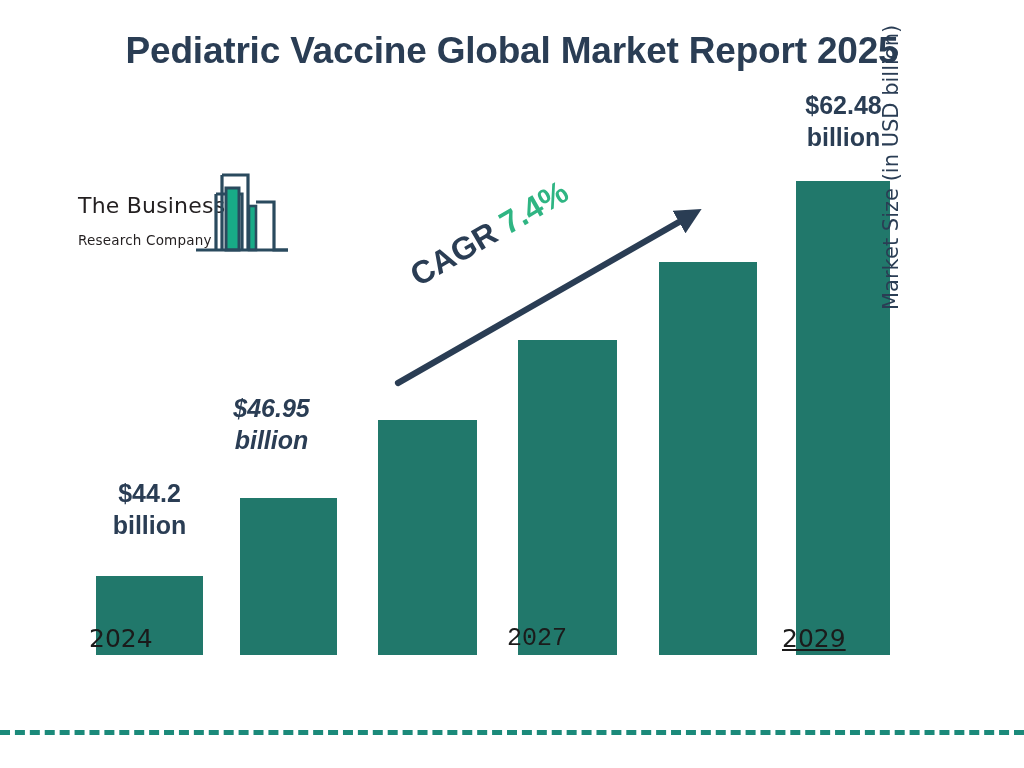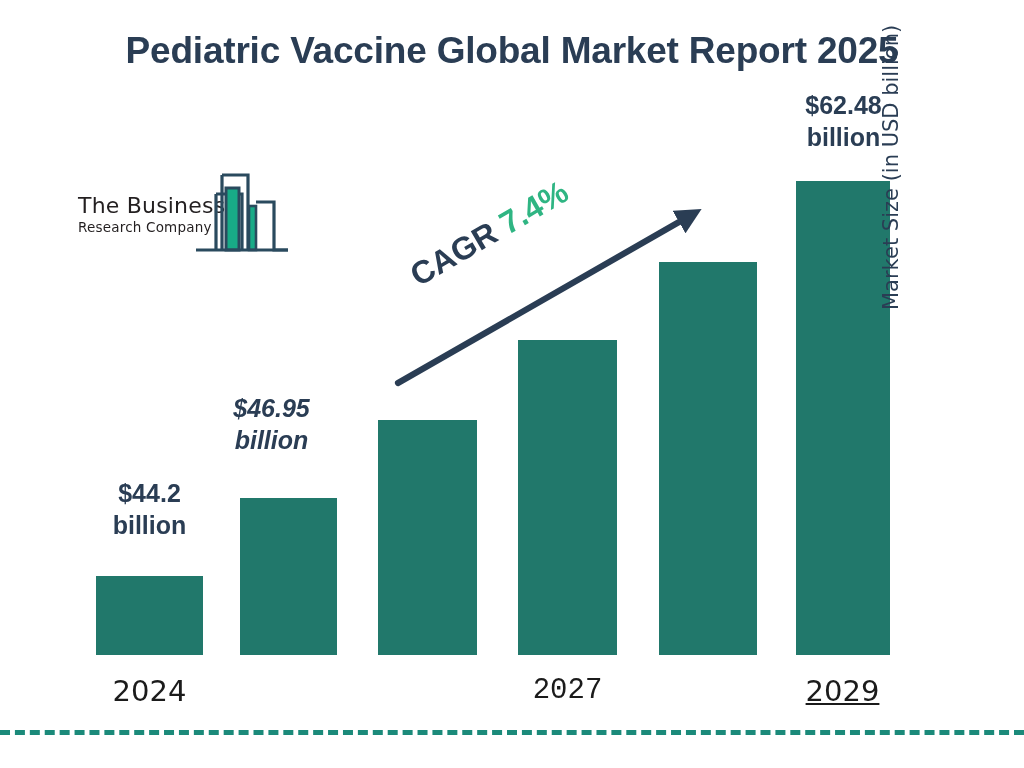--- a/index.html
+++ b/index.html
@@ -51,21 +51,21 @@
     letter-spacing: 0.2px;
     line-height: 1.05;
     white-space: nowrap;
   }
   #logo-line2 {
     font-size: 13.5px;
     color: #231f20;
     font-family: "DejaVu Sans", sans-serif;
     letter-spacing: 0.2px;
     line-height: 1.1;
-    margin-top: 3px;
+    margin-top: 16px;
     white-space: nowrap;
   }
   #logo-mark {
     position: absolute;
     left: 118px;
     top: 0;
     width: 92px;
     height: 82px;
   }
 
@@ -85,25 +85,24 @@
     position: absolute;
     text-align: center;
     font-size: 25px;
     font-weight: bold;
     color: #2a3d54;
     line-height: 1.28;
     white-space: nowrap;
   }
   .tick-label {
     position: absolute;
-    text-align: center;
-    font-size: 29px;
+    font-size: 25px;
     color: #1b1b1b;
     font-family: "DejaVu Sans", sans-serif;
-    top: 674px;
+    top: 624px;
   }
 
   
   #cagr-arrow {
     position: absolute;
     left: 380px;
     top: 190px;
     width: 340px;
     height: 210px;
   }

